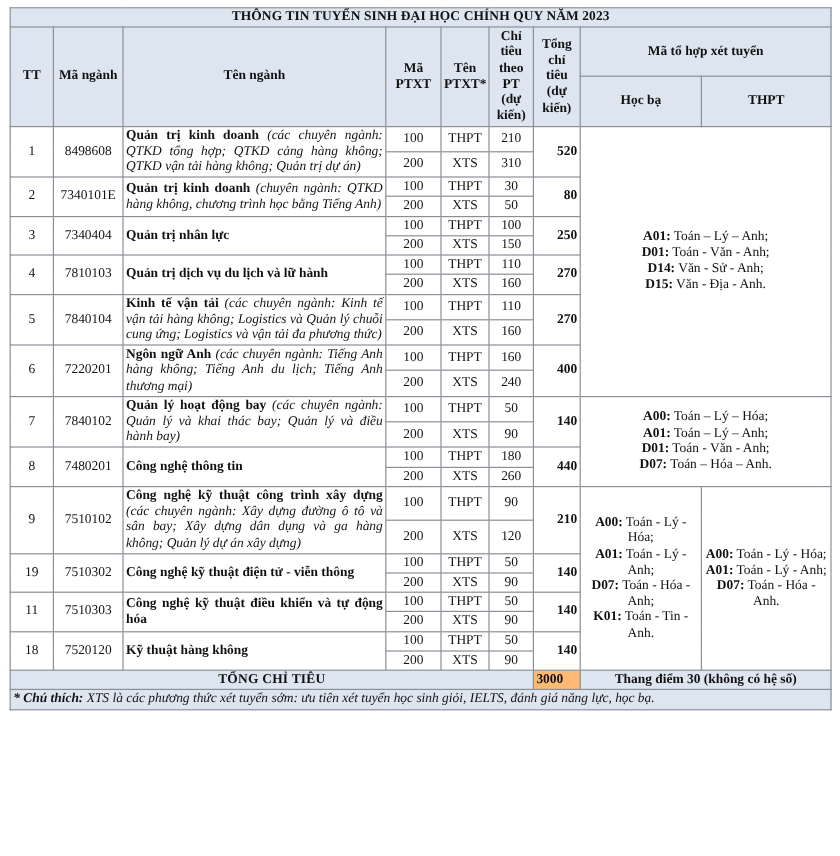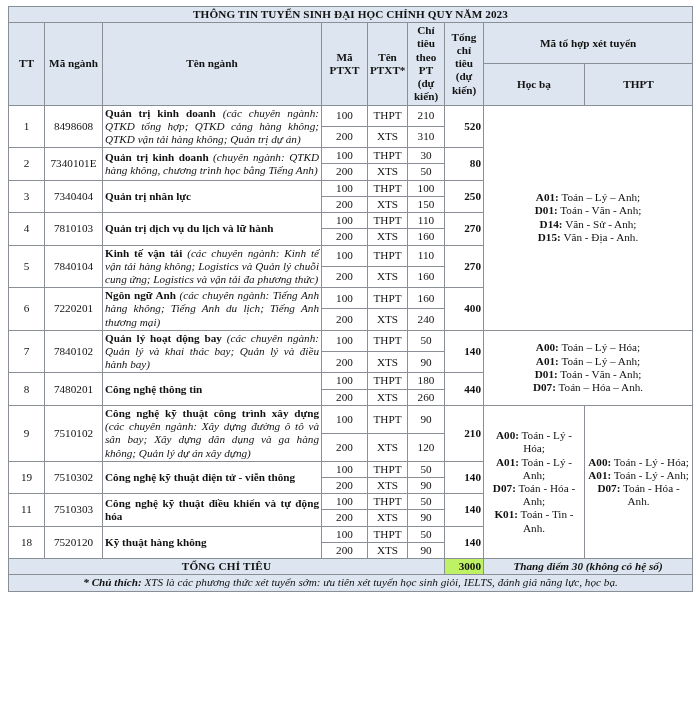--- a/index.html
+++ b/index.html
@@ -73,35 +73,34 @@
   .foot-label{
     background:#dde6f0;
     text-align:center;
     font-weight:bold;
     font-size:12.4px;
     letter-spacing:.2px;
     padding:4px 2px;
     margin-top:31px;
   }
   .foot-num{
-    background:#bef264;
-    text-align:right;
+    background:#fdba74;
+    text-align:left;
     font-weight:bold;
     font-size:12px;
   }
   .foot-scale{
     background:#dde6f0;
     text-align:center;
-    font-style:italic;
     font-weight:bold;
     font-size:11.6px;
   }
   .note-cell{
     background:#dde6f0;
-    text-align:center;
+    text-align:left;
     font-size:11px;
     font-style:italic;
     padding:4px 6px;
   }
   .note-cell .lead{font-weight:bold;}
 </style>
 </head>
 <body>
 
 <div class="page">

